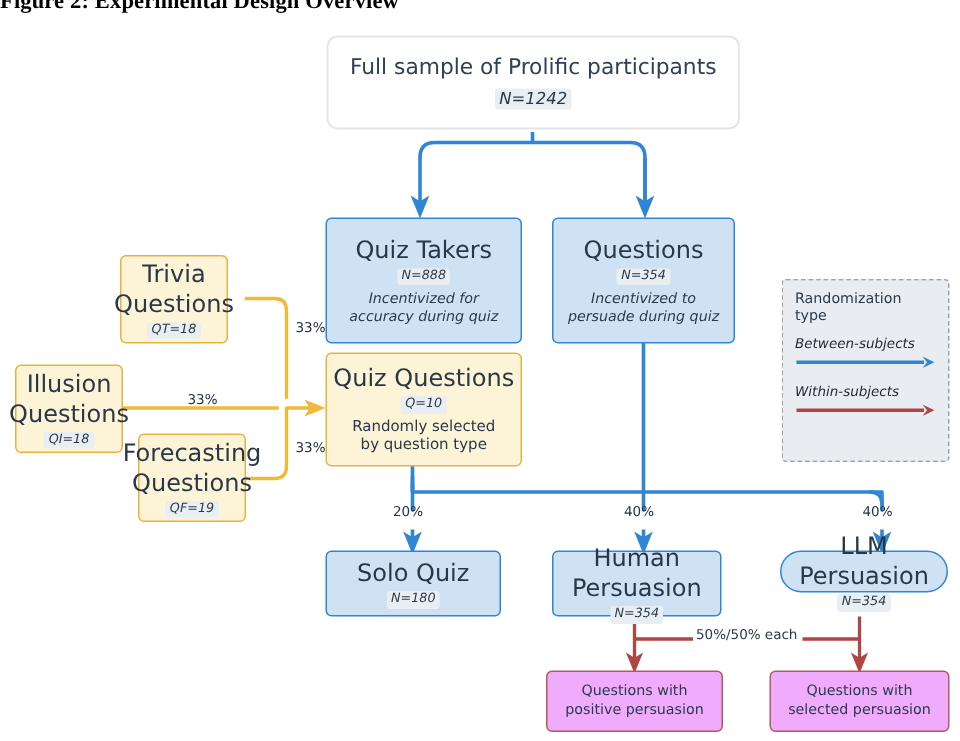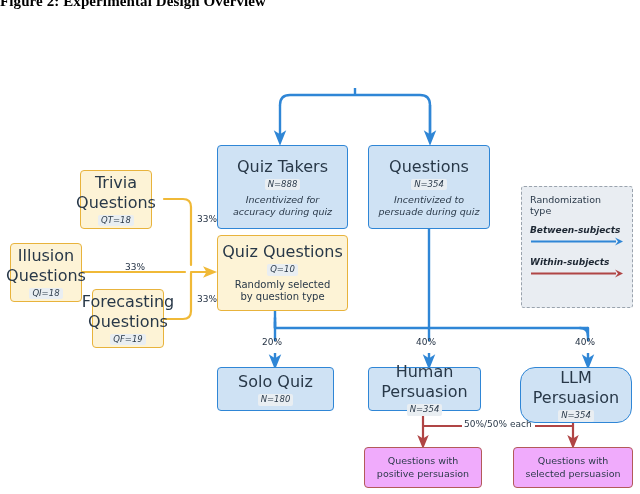--- a/index.html
+++ b/index.html
@@ -109,21 +109,21 @@
   #quiz-takers   { left: 217px; top: 145px; width: 131px; height: 84px; }
   #persuaders    { left: 368px; top: 145px; width: 122px; height: 84px; }
   #quiz-questions{ left: 217px; top: 235px; width: 131px; height: 76px; }
 
   #trivia-questions     { left: 80px; top: 170px; width: 72px; height: 59px; }
   #illusion-questions   { left: 10px; top: 243px; width: 72px; height: 59px; }
   #forecasting-questions{ left: 92px; top: 289px; width: 72px; height: 59px; }
 
   #solo-quiz        { left: 217px; top: 367px; width: 117px; height: 44px; }
   #human-persuasion { left: 368px; top: 367px; width: 113px; height: 44px; }
-  #llm-persuasion   { left: 520px; top: 367px; width: 112px; height: 56px; border-radius: 15px; }
+  #llm-persuasion   { left: 520px; top: 367px; width: 112px; height: 28px; border-radius: 15px; }
 
   #positive-persuasion { left: 364px; top: 447px; width: 118px; height: 41px; }
   #negative-persuasion { left: 513px; top: 447px; width: 120px; height: 41px; }
 
   .red .note-plain, .red .line1 { font-size: 9.5px; color: #2b3a4a; }
 
   
   #legend {
     position: absolute;
     left: 521px; top: 186px; width: 112px; height: 122px;
@@ -134,21 +134,21 @@
     padding: 7px 8px 0 8px;
   }
   #legend .legend-title {
     font-size: 9.5px;
     color: #2b3a4a;
     margin-bottom: 9px;
   }
   #legend .legend-label {
     font-size: 9px;
     font-style: italic;
-    font-weight: bold;
+    font-weight: normal;
     color: #1d2733;
     margin-bottom: 2px;
   }
   #legend .legend-arrow { display: block; margin-bottom: 11px; }
 
   .edge-label {
     position: absolute;
     font-size: 9px;
     color: #2b3a4a;
     white-space: nowrap;
@@ -208,20 +208,24 @@
     </g>
 
     <g fill="none" stroke="#b04545" stroke-width="2.2">
       <path d="M423,411 L423,442" marker-end="url(#arrow-red)"></path>
       <path d="M573,411 L573,442" marker-end="url(#arrow-red)"></path>
       <path d="M423,426 L462,426"></path>
       <path d="M535,426 L573,426"></path>
     </g>
   </svg>
 
+  <div class="node" id="root-node">
+    <div class="title">Full sample of Prolific participants</div>
+    <div class="sub">N=1242</div>
+  </div>
 
   <div class="node blue" id="quiz-takers">
     <div class="line1">Quiz Takers</div>
     <div class="sub">N=888</div>
     <div class="note">Incentivized for</div>
     <div class="note" style="margin-top:0">accuracy during quiz</div>
   </div>
 
   <div class="node blue" id="persuaders">
     <div class="line1">Questions</div>

